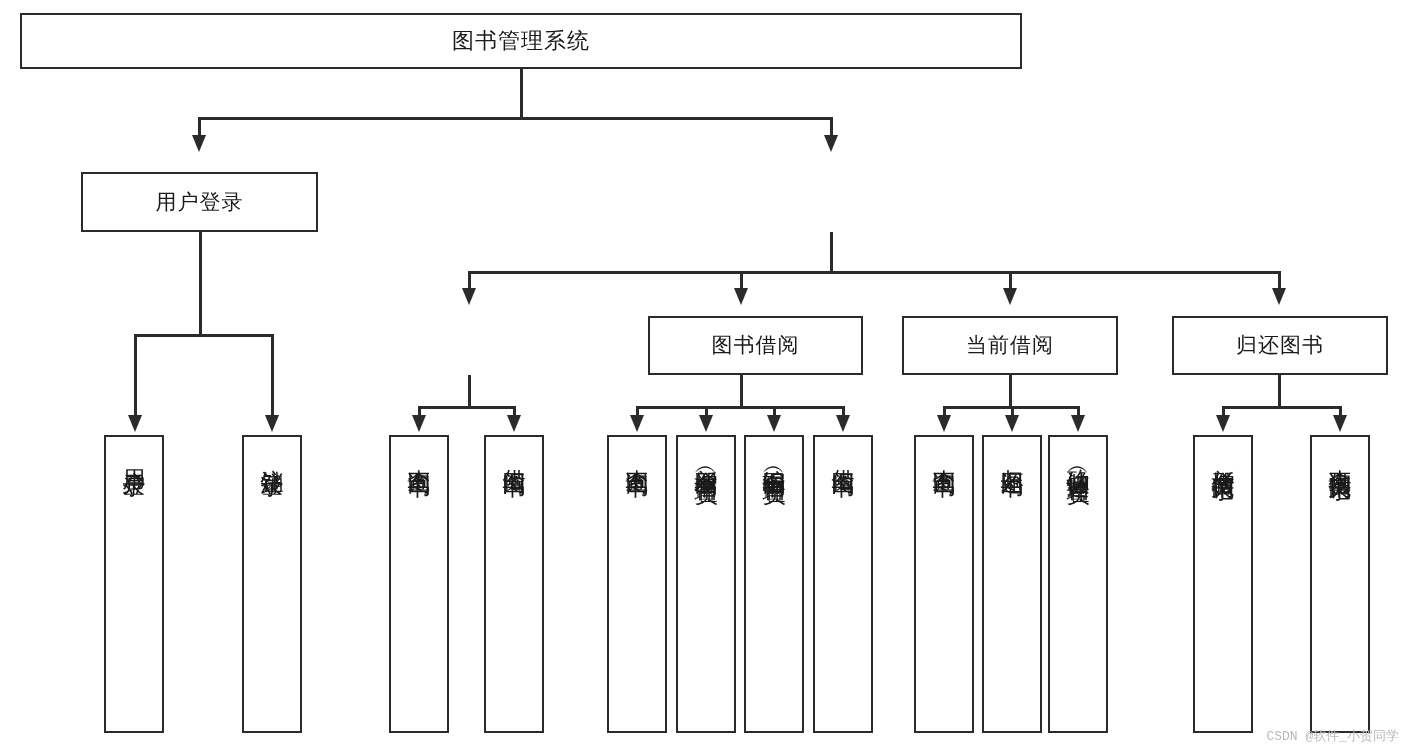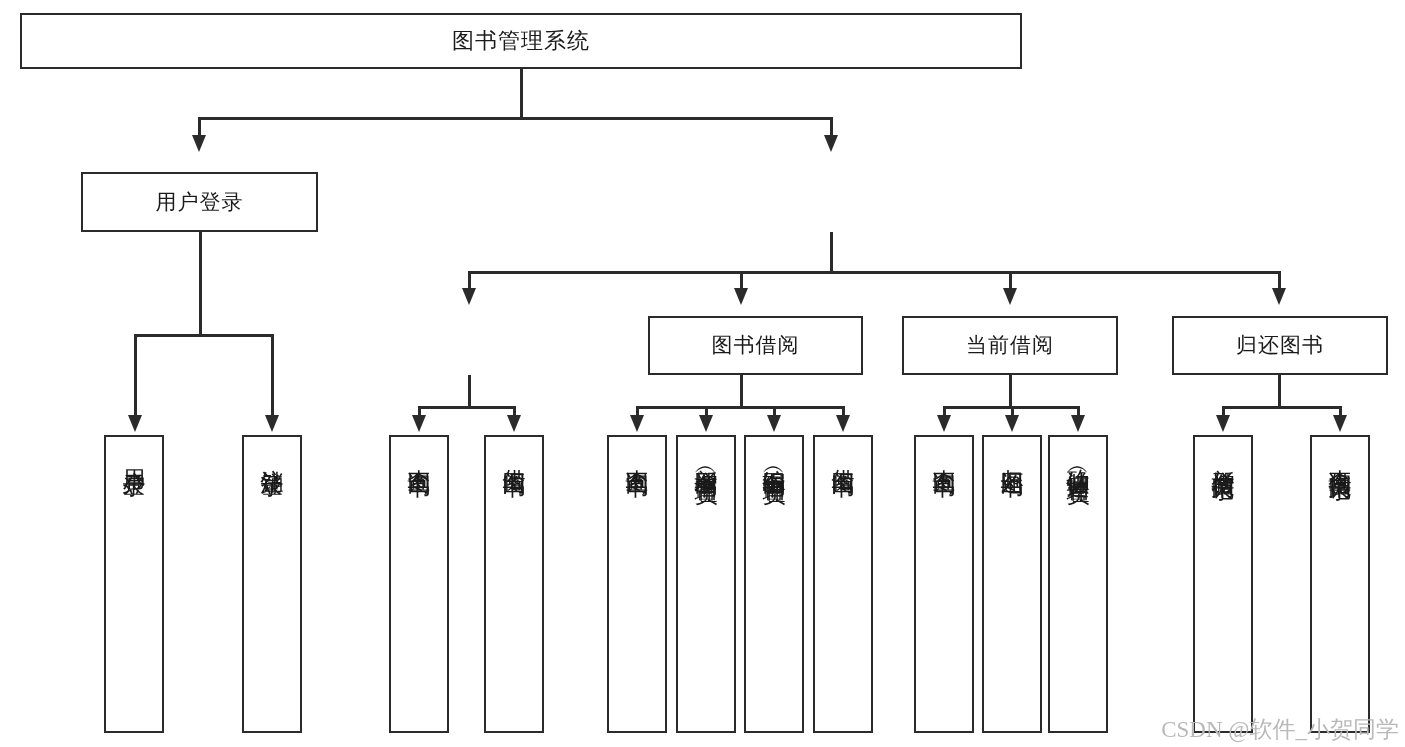--- a/index.html
+++ b/index.html
@@ -69,25 +69,25 @@
     height: 0;
     border-left: 7px solid transparent;
     border-right: 7px solid transparent;
     border-top: 17px solid #2b2b2b;
     z-index: 2;
   }
   .watermark {
     position: absolute;
     right: 6px;
     bottom: 2px;
-    font-size: 23px;
+    font-size: 13px;
     color: #b9b9b9;
     z-index: 5;
     white-space: nowrap;
-    font-family: Liberation Serif, serif;
+    font-family: Liberation Mono, monospace;
   }
 </style>
 </head>
 <body>
 
 <div id="canvas">
 
   <div class="node h root" style="left:20px; top:13px; width:1002px; height:56px;">
     <span class="lbl">图书管理系统</span>
   </div>

